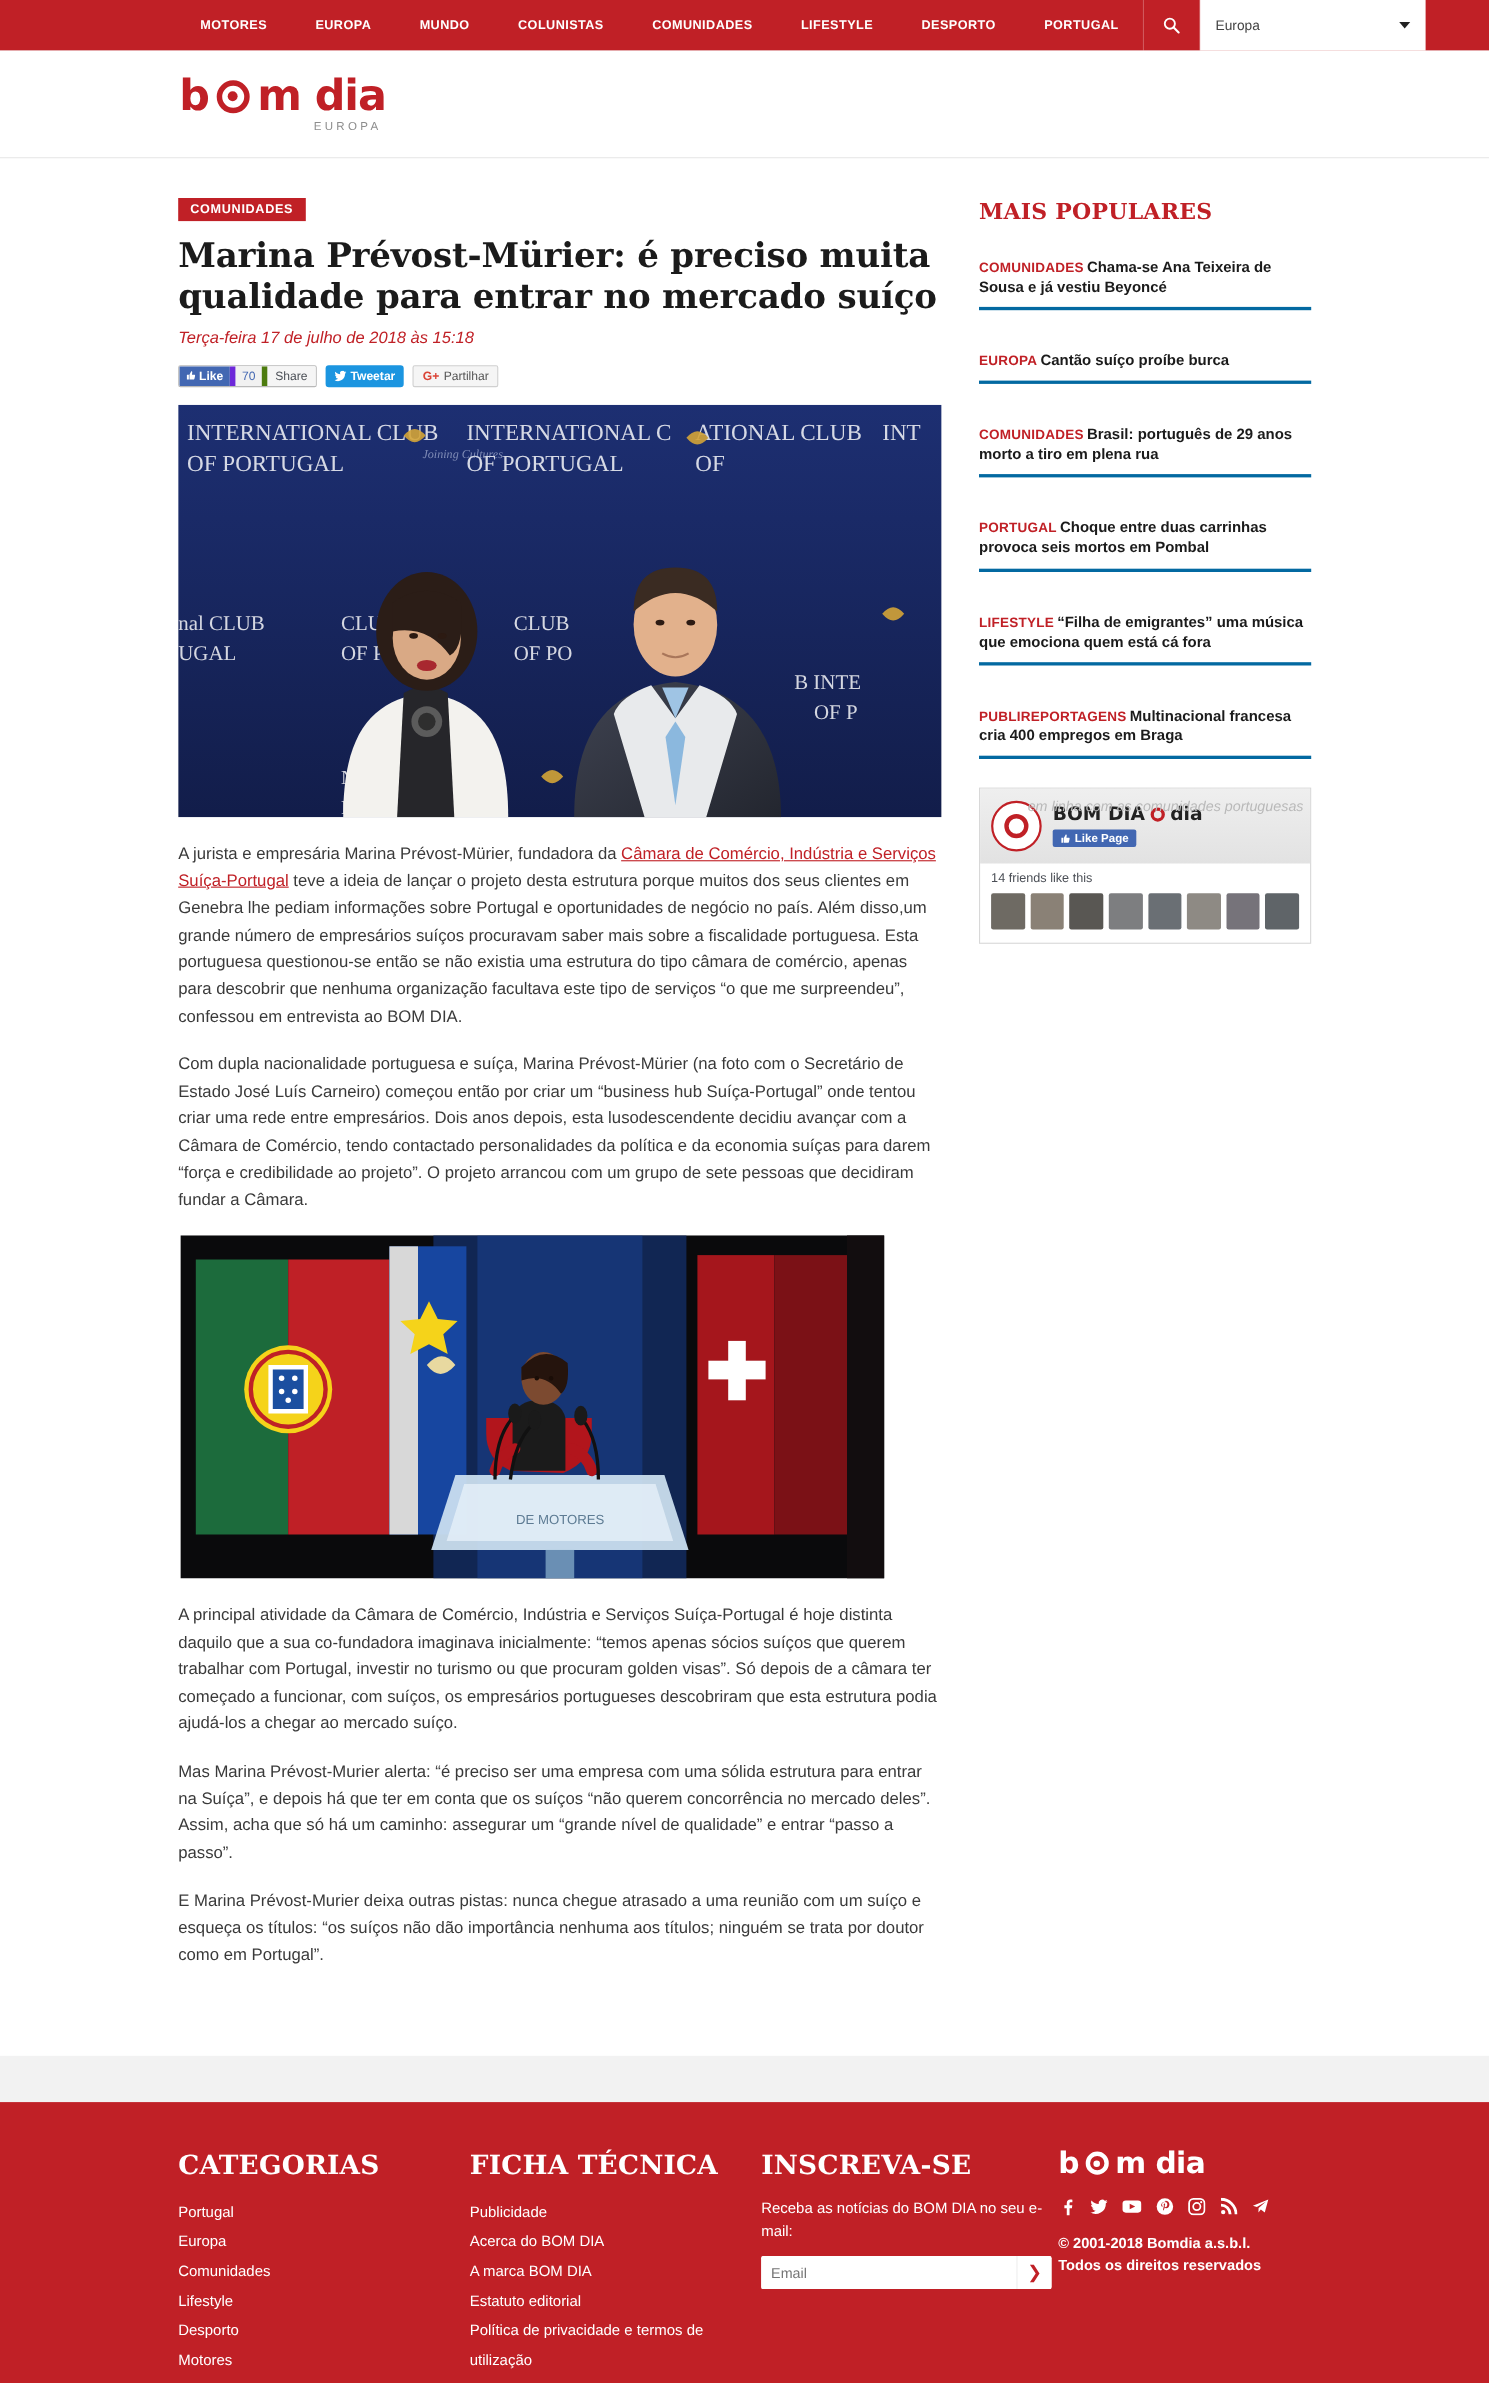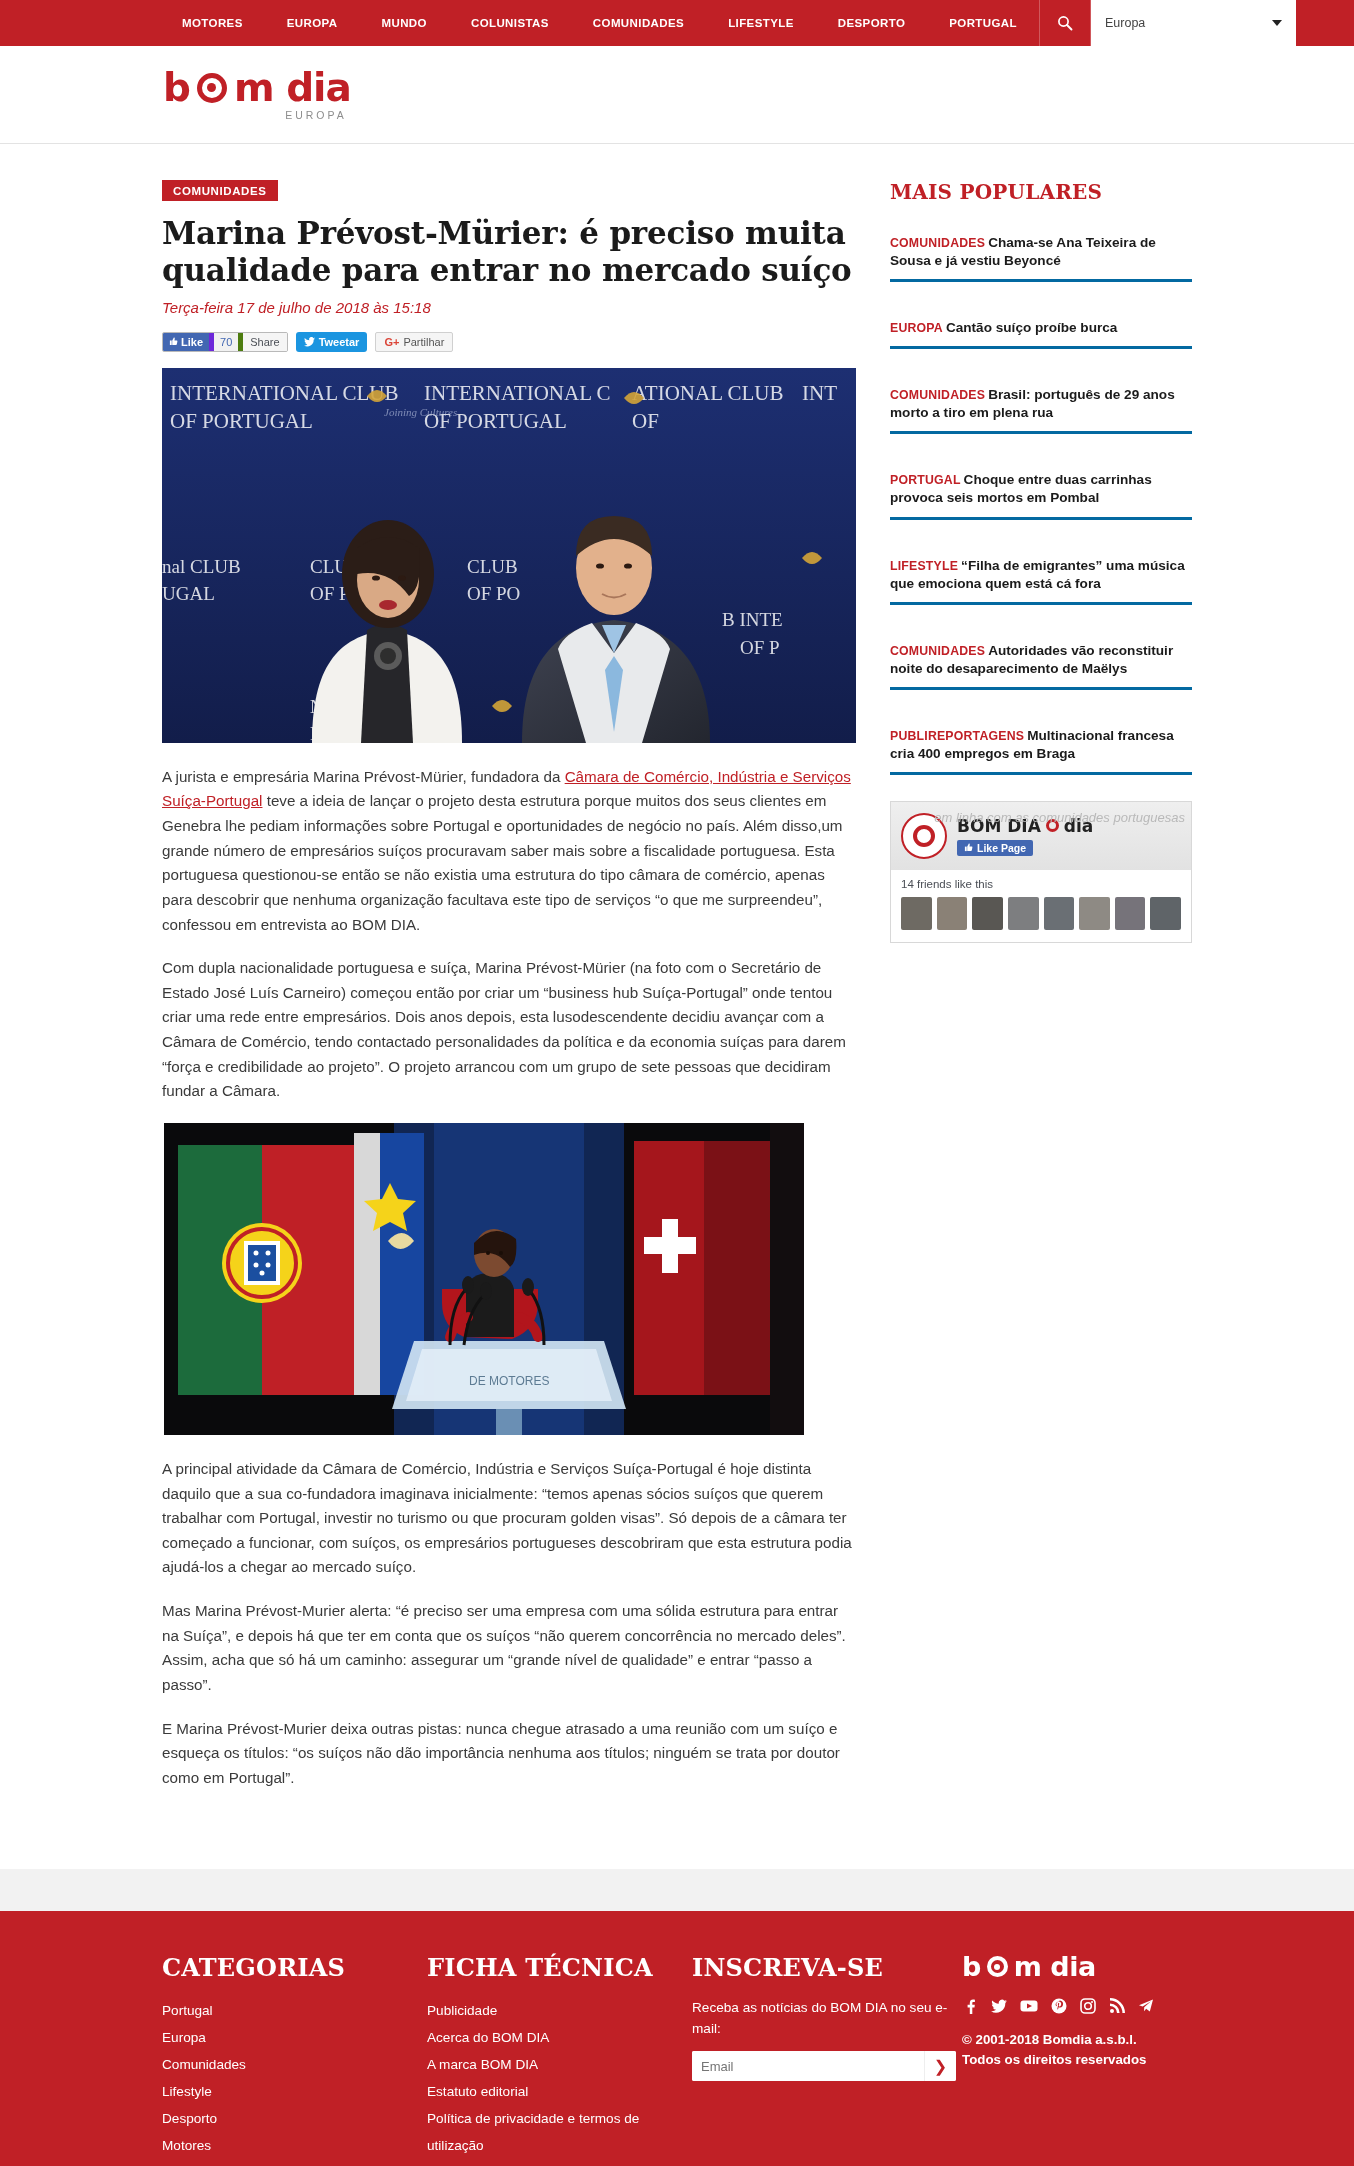--- a/index.html
+++ b/index.html
@@ -581,23 +581,20 @@
           <span class="pcat">EUROPA</span><span class="ptitle">Cantão suíço proíbe burca</span>
         </div>
         <div class="pop-item">
           <span class="pcat">COMUNIDADES</span><span class="ptitle">Brasil: português de 29 anos morto a tiro em plena rua</span>
         </div>
         <div class="pop-item">
           <span class="pcat">PORTUGAL</span><span class="ptitle">Choque entre duas carrinhas provoca seis mortos em Pombal</span>
         </div>
         <div class="pop-item">
           <span class="pcat">LIFESTYLE</span><span class="ptitle">“Filha de emigrantes” uma música que emociona quem está cá fora</span>
-        </div>
-        <div class="pop-item">
-          <span class="pcat">COMUNIDADES</span><span class="ptitle">Autoridades vão reconstituir noite do desaparecimento de Maëlys</span>
         </div>
         <div class="pop-item">
           <span class="pcat">PUBLIREPORTAGENS</span><span class="ptitle">Multinacional francesa cria 400 empregos em Braga</span>
         </div>
 
         <div class="fbwidget">
           <div class="fbw-top">
             <div class="fbw-logo">
               <div class="inner"></div>
             </div>

